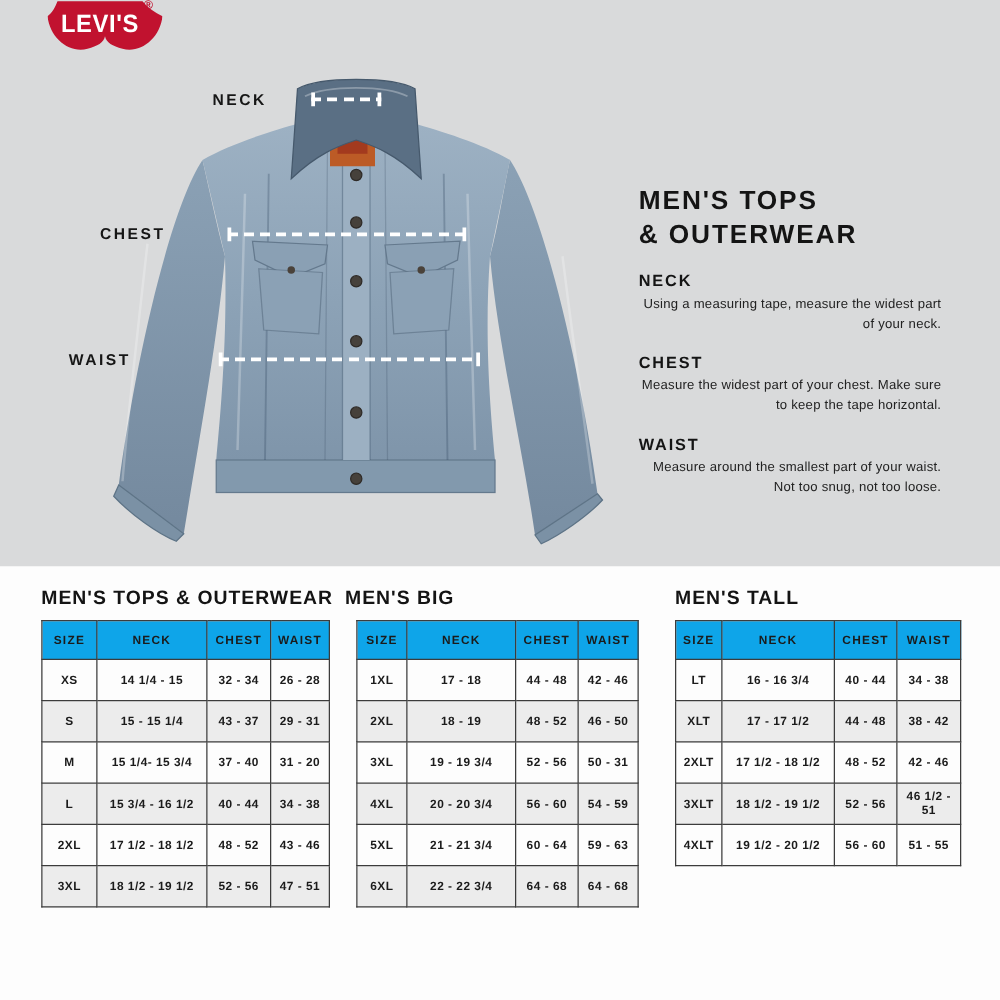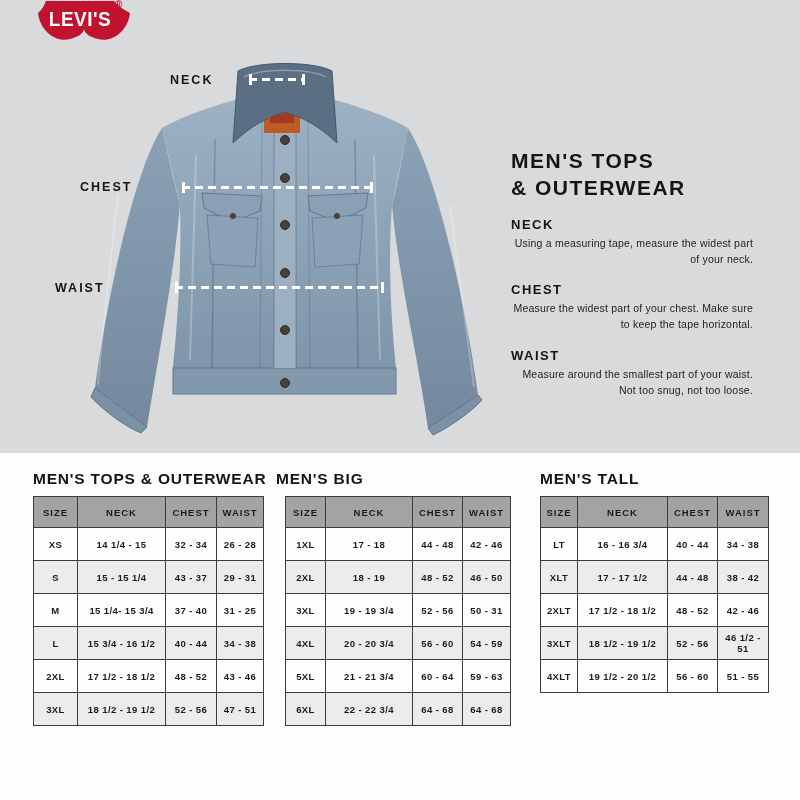--- a/index.html
+++ b/index.html
@@ -32,21 +32,21 @@
   .guide-h{font-size:13px;font-weight:800;letter-spacing:1.5px;margin:15px 0 4px 0;}
   .guide-p{font-size:10.5px;line-height:1.5;margin:0;color:#222;letter-spacing:.2px;text-align:right;}
 
   
   .tbl-title{position:absolute;top:470px;font-size:15.5px;font-weight:800;letter-spacing:.8px;white-space:nowrap;}
   .size-table{position:absolute;top:496px;border-collapse:collapse;table-layout:fixed;background:#fdfdfd;}
   .size-table th,.size-table td{
     border:1px solid #3c3c3c;text-align:center;vertical-align:middle;
     font-size:9.5px;letter-spacing:.4px;padding:0 2px;color:#1b1b1b;
   }
-  .size-table th{height:30px;font-weight:800;background:#a3a3a3;letter-spacing:1px;}
+  .size-table th{height:30px;font-weight:800;background:#0ea5e9;letter-spacing:1px;}
   .size-table td{height:32px;font-weight:600;}
   .size-table tbody tr:nth-child(even) td{background:#ececec;}
   .t1{left:33px;width:230px;} .t1-title{left:33px;}
   .t2{left:285px;width:225px;} .t2-title{left:276px;}
   .t3{left:540px;width:228px;} .t3-title{left:540px;}
 </style>
 </head>
 <body>
 
 <div class="stage">
@@ -177,21 +177,21 @@
         <tr>
           <td>S</td>
           <td>15 - 15 1/4</td>
           <td>43 - 37</td>
           <td>29 - 31</td>
         </tr>
         <tr>
           <td>M</td>
           <td>15 1/4- 15 3/4</td>
           <td>37 - 40</td>
-          <td>31 - 25</td>
+          <td>31 - 20</td>
         </tr>
         <tr>
           <td>L</td>
           <td>15 3/4 - 16 1/2</td>
           <td>40 - 44</td>
           <td>34 - 38</td>
         </tr>
         <tr>
           <td>2XL</td>
           <td>17 1/2 - 18 1/2</td>

